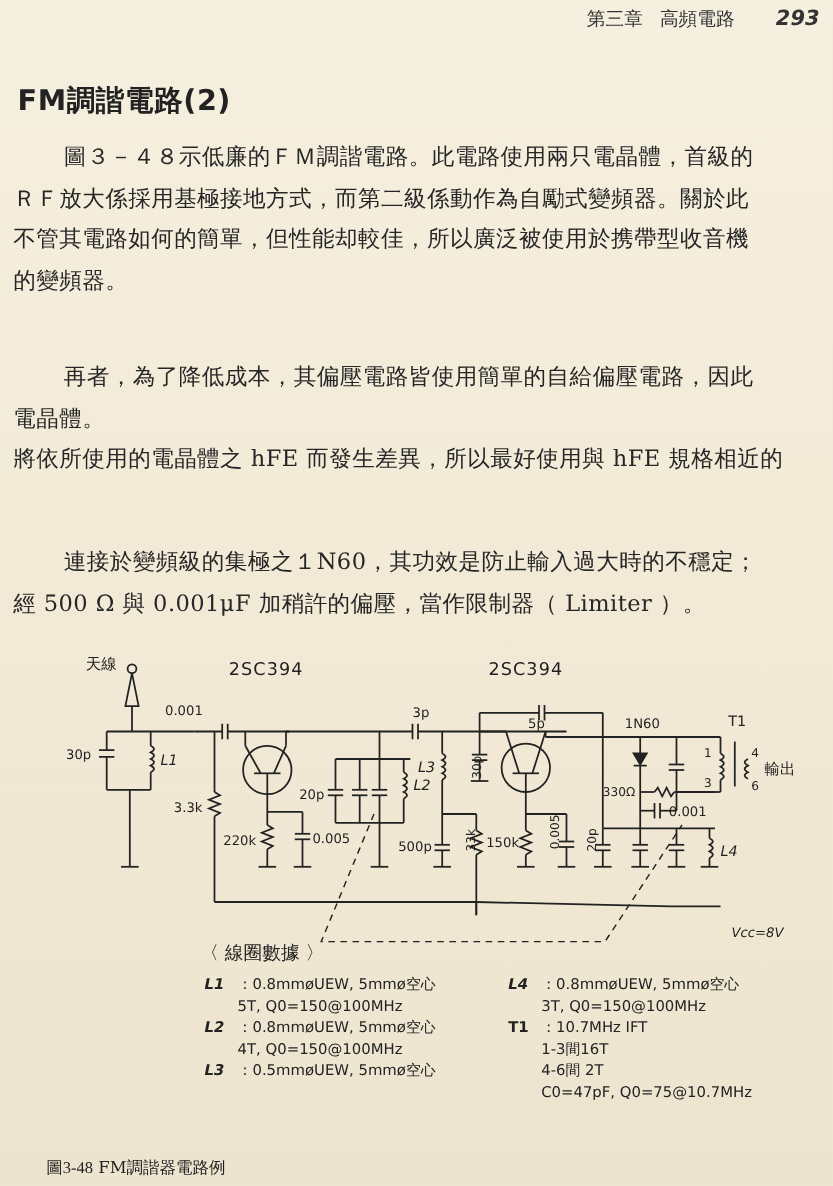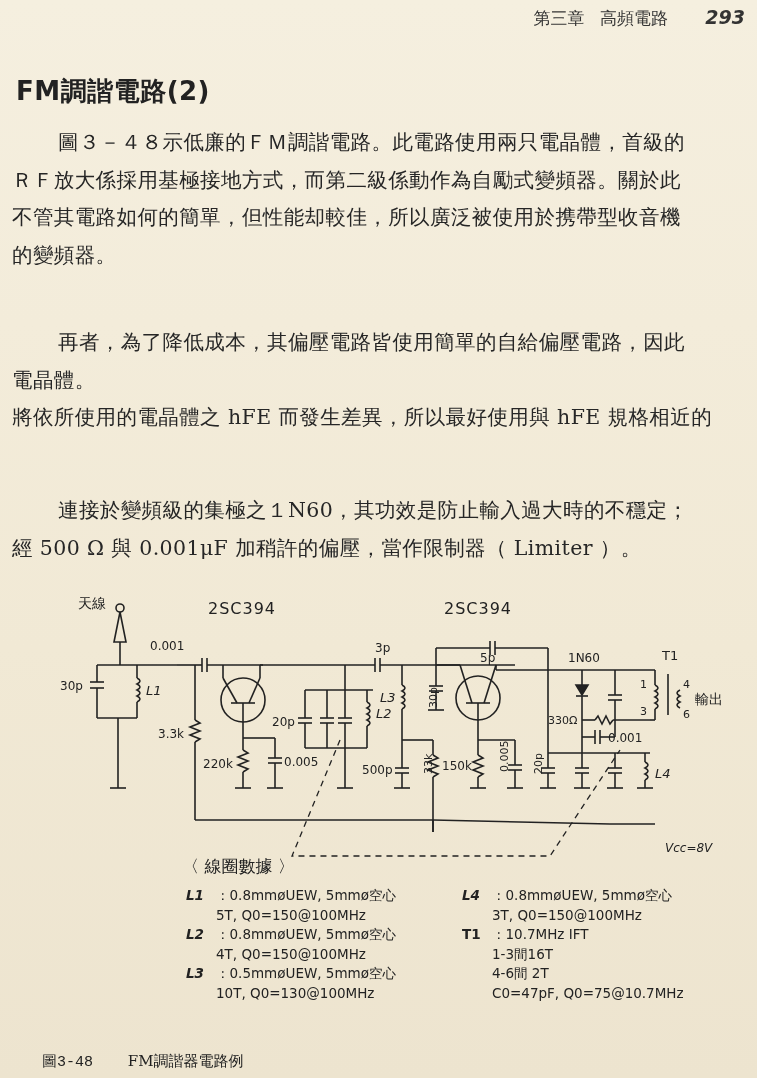--- a/index.html
+++ b/index.html
@@ -26,21 +26,21 @@
   .schematic { position:absolute; left:40px; top:590px; width:717px; height:270px; }
   .schematic text { font-family:"DejaVu Sans", sans-serif; fill:#222; }
   .coil-title { position:absolute; left:158px; top:855px; font-family:"DejaVu Sans", sans-serif; font-size:17px; color:#222;margin-left:24px; }
   .coil-col { position:absolute; font-family:"DejaVu Sans", sans-serif; font-size:13.5px; line-height:19.5px; color:#222; }
   .coil-left { left:186px; top:886px; }
   .coil-right { left:462px; top:886px; }
   .coil-row { display:flex; white-space:nowrap; }
   .coil-label { width:30px; font-style:italic; font-weight:bold; }
   .coil-cont { padding-left:30px; white-space:nowrap; }
   .caption { position:absolute; left:42px; top:1052px; font-size:15px; color:#222; }
-  .caption .num { font-family:Liberation Mono, monospace; margin-right:30px; }
+  .caption .num { font-family:Liberation Serif, serif; }
 </style>
 </head>
 <body>
 
 <div class="page">
 
   <div class="running-head">
     <span class="chap">第三章</span>
     <span class="chap">高頻電路</span>
     <span class="pnum">293</span>
@@ -282,21 +282,20 @@
     <div class="coil-cont">5T, Q0=150@100MHz</div>
     <div class="coil-row">
       <span class="coil-label">L2</span>
       <span>：0.8mmøUEW, 5mmø空心</span>
     </div>
     <div class="coil-cont">4T, Q0=150@100MHz</div>
     <div class="coil-row">
       <span class="coil-label">L3</span>
       <span>：0.5mmøUEW, 5mmø空心</span>
     </div>
-    <div class="coil-cont">10T, Q0=130@100MHz</div>
   </div>
 
   <div class="coil-col coil-right">
     <div class="coil-row">
       <span class="coil-label">L4</span>
       <span>：0.8mmøUEW, 5mmø空心</span>
     </div>
     <div class="coil-cont">3T, Q0=150@100MHz</div>
     <div class="coil-row">
       <span class="coil-label" style="font-style:normal">T1</span>

